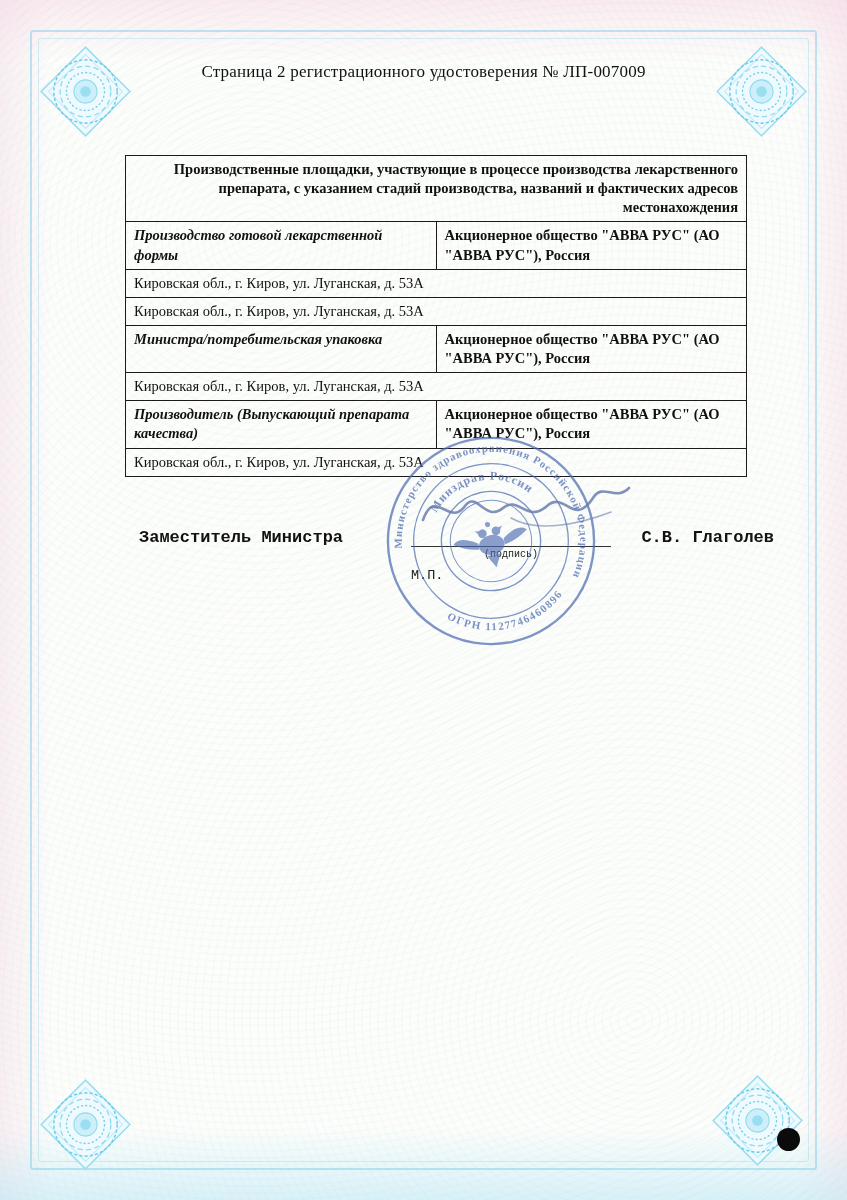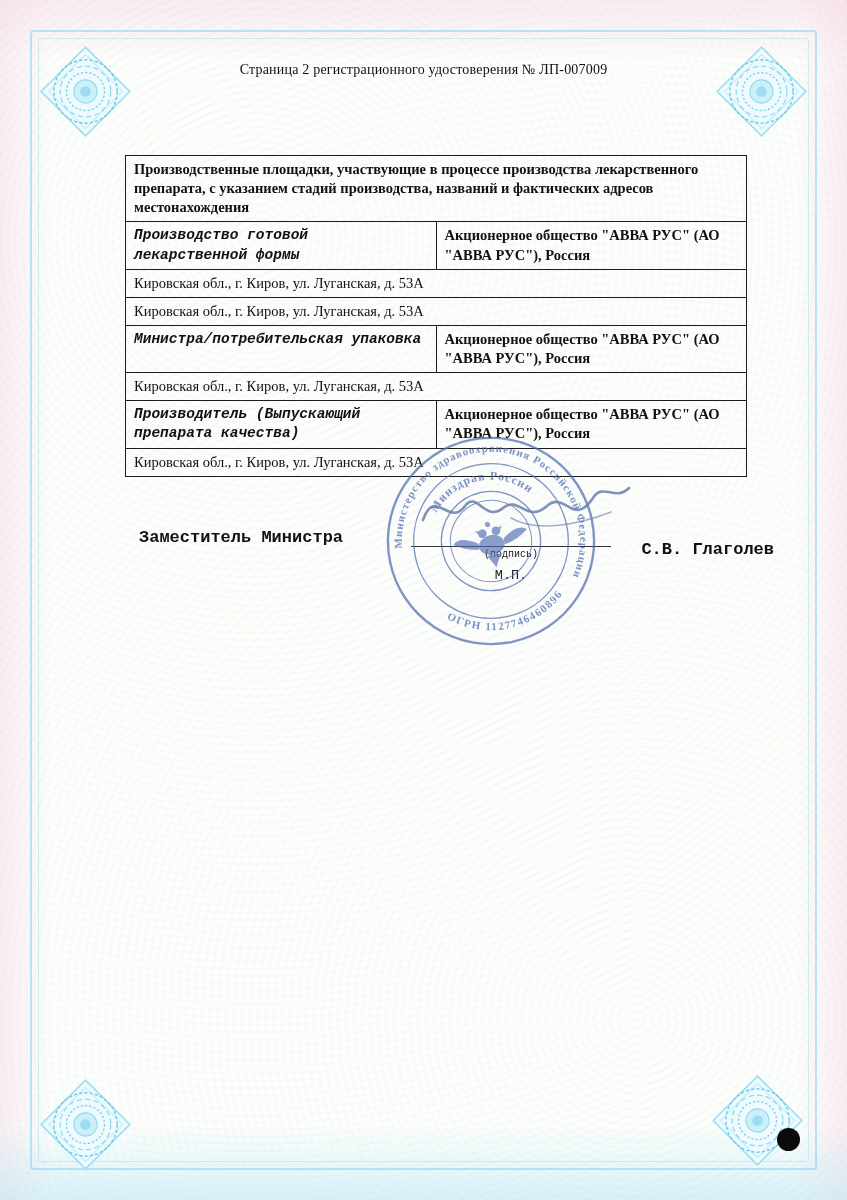--- a/index.html
+++ b/index.html
@@ -19,40 +19,40 @@
   }
   .frame-outer{position:absolute;inset:30px;border:2px solid rgba(128,205,232,.50);border-radius:3px;pointer-events:none;}
   .frame-inner{position:absolute;inset:38px;border:1px solid rgba(150,214,236,.40);border-radius:3px;pointer-events:none;}
   .rosette{position:absolute;width:95px;height:95px;}
   .rosette.tl{left:38px;top:44px;}
   .rosette.tr{right:38px;top:44px;}
   .rosette.bl{left:38px;bottom:28px;}
   .rosette.br{right:42px;bottom:32px;}
   .doc-header{
     position:absolute;top:62px;left:0;width:100%;text-align:center;
-    font-size:14px;letter-spacing:.2px;
+    font-size:17px;letter-spacing:.2px;
   }
   table.sites{
     position:absolute;left:125px;top:155px;width:622px;
     border-collapse:collapse;table-layout:fixed;
   }
   table.sites td{
     border:1px solid #1b1b1b;padding:4px 8px;vertical-align:top;
     font-size:14.5px;line-height:1.32;
   }
-  td.tbl-title{font-weight:bold;}
-  td.stage{width:346px;font-style:italic;font-weight:600;font-family:Liberation Mono, monospace;}
+  td.tbl-title{font-weight:bold;text-align:right;}
+  td.stage{width:346px;font-style:italic;font-weight:600;}
   td.manu{font-weight:600;}
   td.addr{font-weight:400;}
   .sign-section{position:absolute;left:139px;top:528px;width:635px;height:70px;font-size:17px;font-family:Liberation Mono, monospace;}
   .minister{position:absolute;left:0;top:0;font-weight:bold;}
   .sig-line{position:absolute;left:272px;top:18px;width:200px;border-bottom:1.5px solid #333;}
   .podpis{position:absolute;left:272px;top:21px;width:200px;text-align:center;font-size:10px;color:#222;}
-  .mp{position:absolute;left:272px;top:40px;width:200px;text-align:center;font-size:13.5px;color:#222;}
-  .signer{position:absolute;right:0;top:0;font-weight:bold;margin-top:12px;}
+  .mp{position:absolute;left:272px;top:40px;width:200px;font-size:13.5px;color:#222;}
+  .signer{position:absolute;right:0;top:0;font-weight:bold;}
   .stamp{position:absolute;left:382px;top:432px;width:218px;height:218px;transform:rotate(-12deg);opacity:.88;}
   .handsig{position:absolute;left:415px;top:468px;width:220px;height:80px;}
   .punch-dot{position:absolute;left:777px;top:1128px;width:23px;height:23px;border-radius:50%;background:#0b0b0b;}
 </style>
 </head>
 <body>
 
 <div class="page">
 
   <div class="moire"></div>

